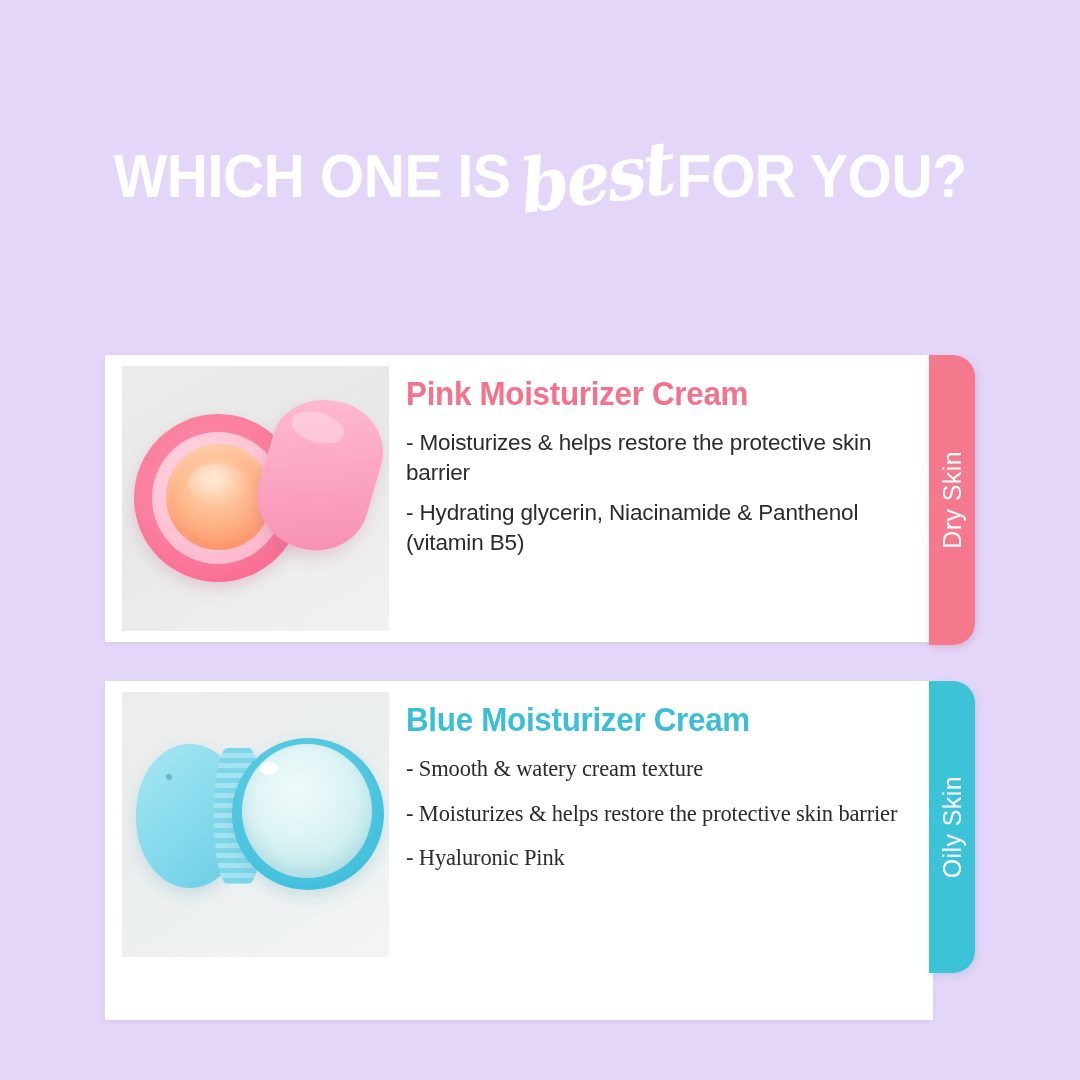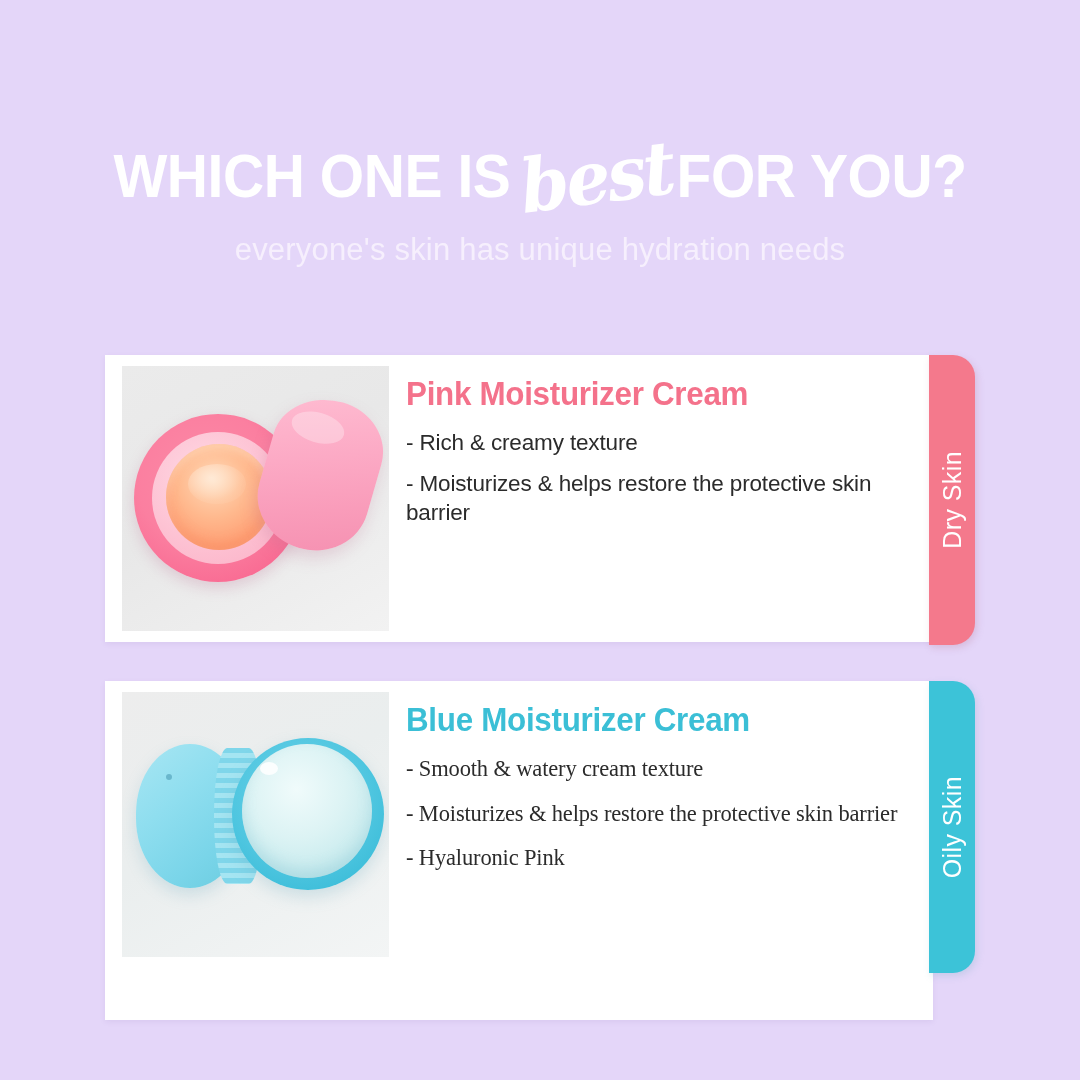--- a/index.html
+++ b/index.html
@@ -288,36 +288,35 @@
     box-shadow: 2px 3px 7px rgba(110, 170, 190, 0.25);
   }
 </style>
 </head>
 <body>
 
 <div class="header">
   <h1 class="headline">
     <span class="headline-part">WHICH ONE IS</span><span class="headline-script">best</span><span class="headline-part">FOR YOU?</span>
   </h1>
-  <p class="subtitle">everyone's skin has unique hydration needs</p>
 </div>
 
 <div class="card card-pink">
   <div class="card-inner">
     <div class="photo">
       <div class="jar-pink-base"></div>
       <div class="jar-pink-rim"></div>
       <div class="jar-pink-cream"></div>
       <div class="lid-pink"></div>
     </div>
     <div class="card-text">
       <h2 class="card-title title-pink">Pink Moisturizer Cream</h2>
       <ul class="bullets">
-        <li class="bullet">- Rich &amp; creamy texture</li>
         <li class="bullet">- Moisturizes &amp; helps restore the protective skin barrier</li>
+        <li class="bullet">- Hydrating glycerin, Niacinamide &amp; Panthenol (vitamin B5)</li>
       </ul>
     </div>
   </div>
 </div>
 <div class="tab tab-pink">
   <span class="tab-label">Dry Skin</span>
 </div>
 
 <div class="card card-blue">
   <div class="card-inner">

